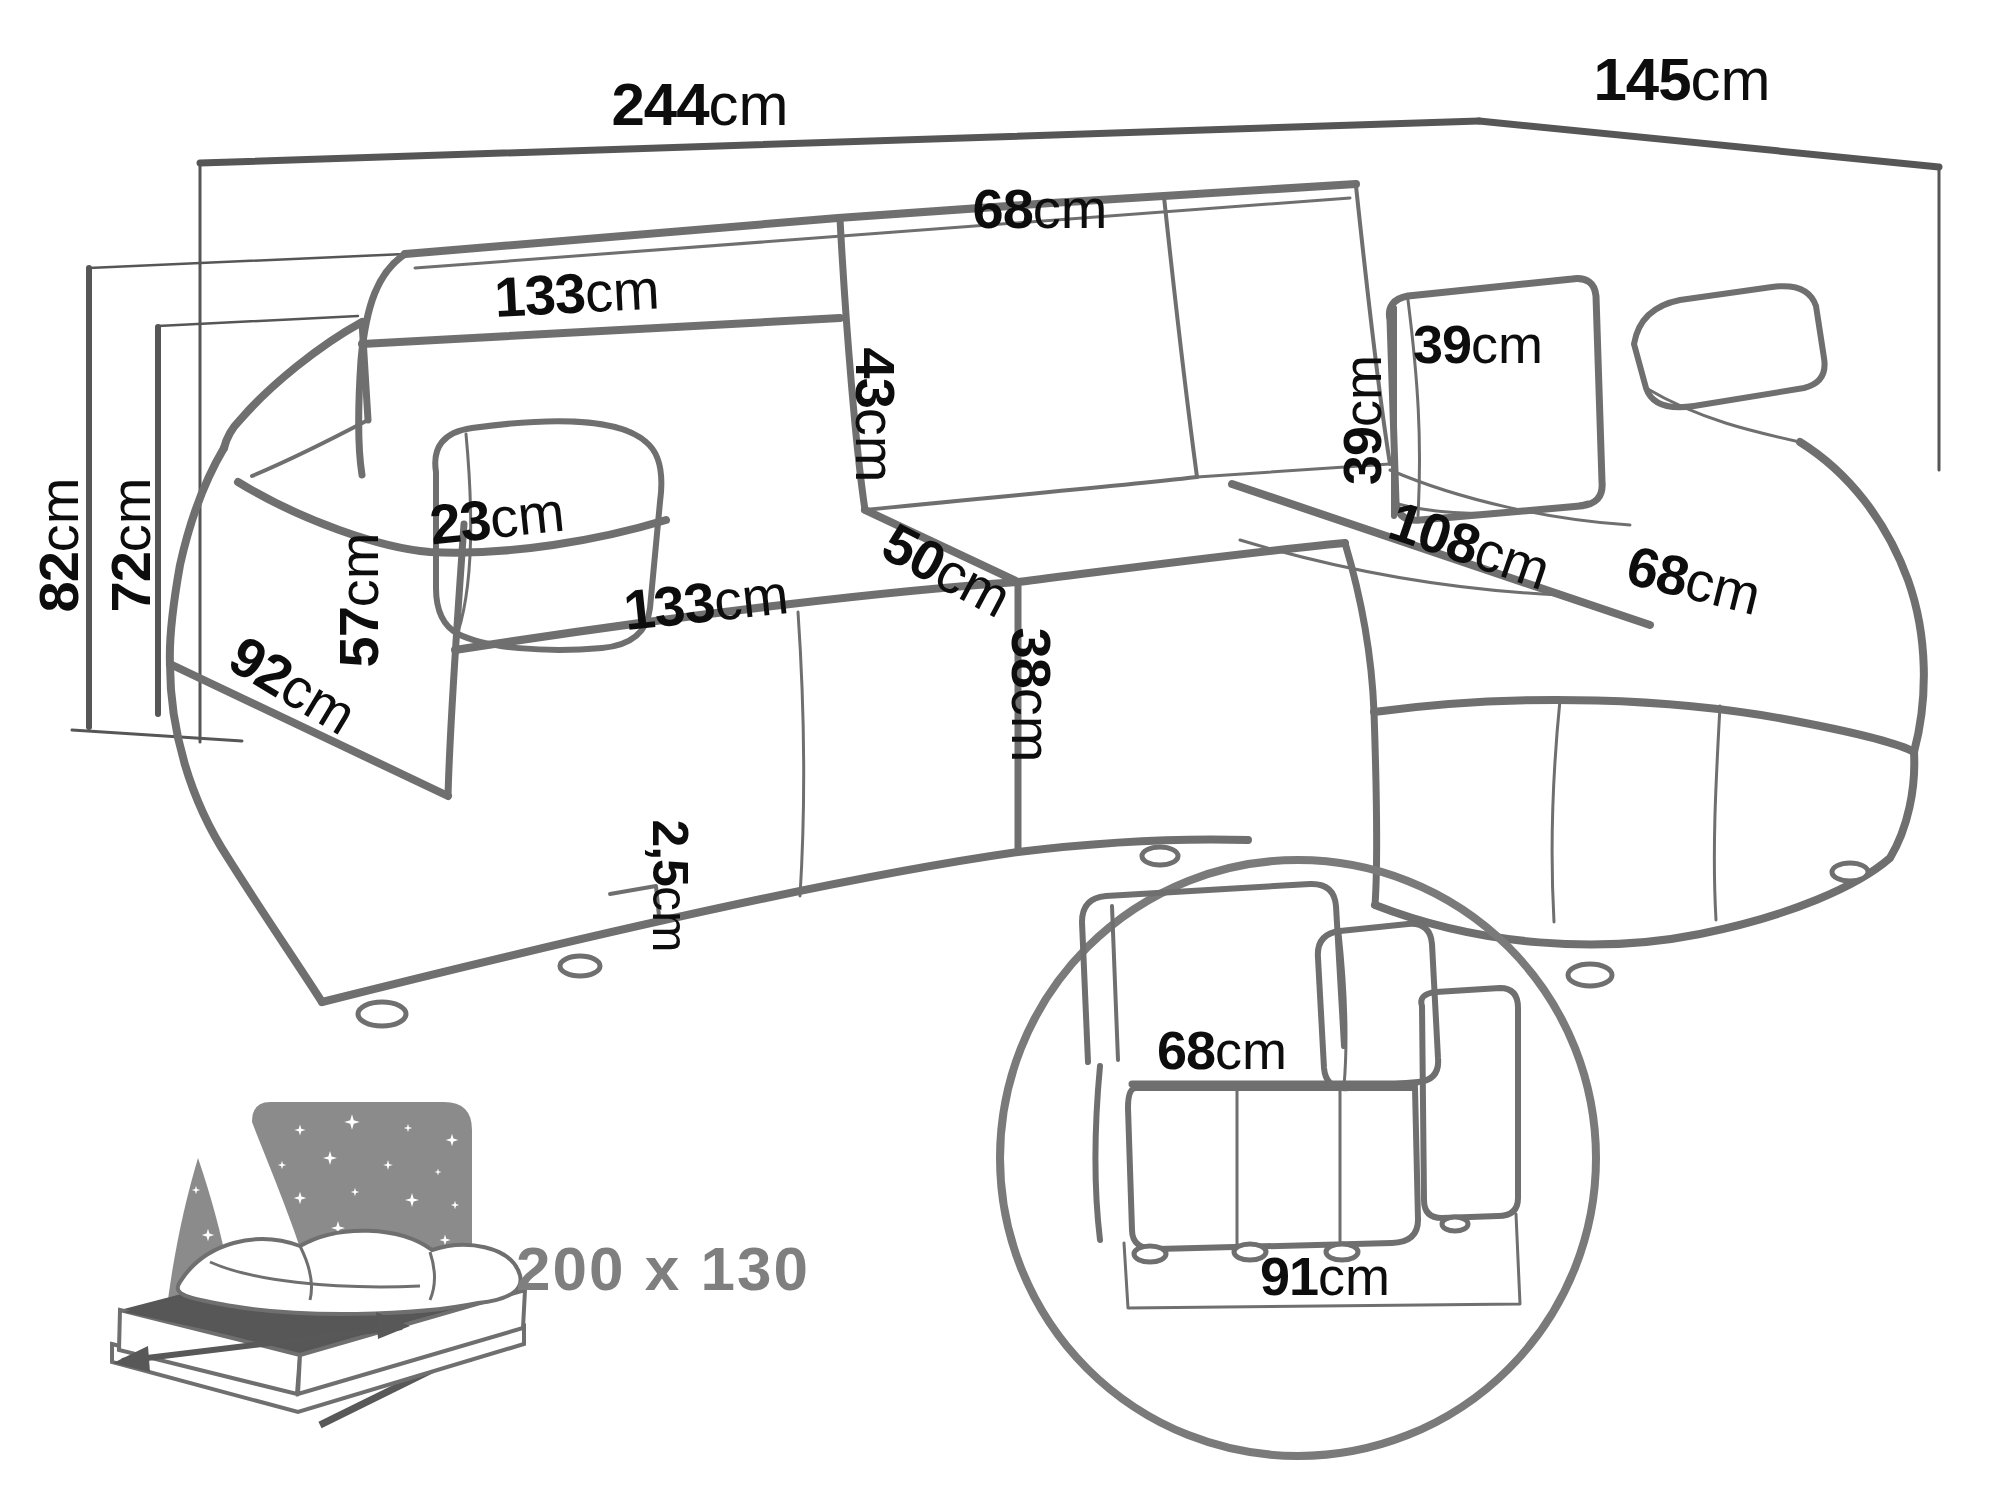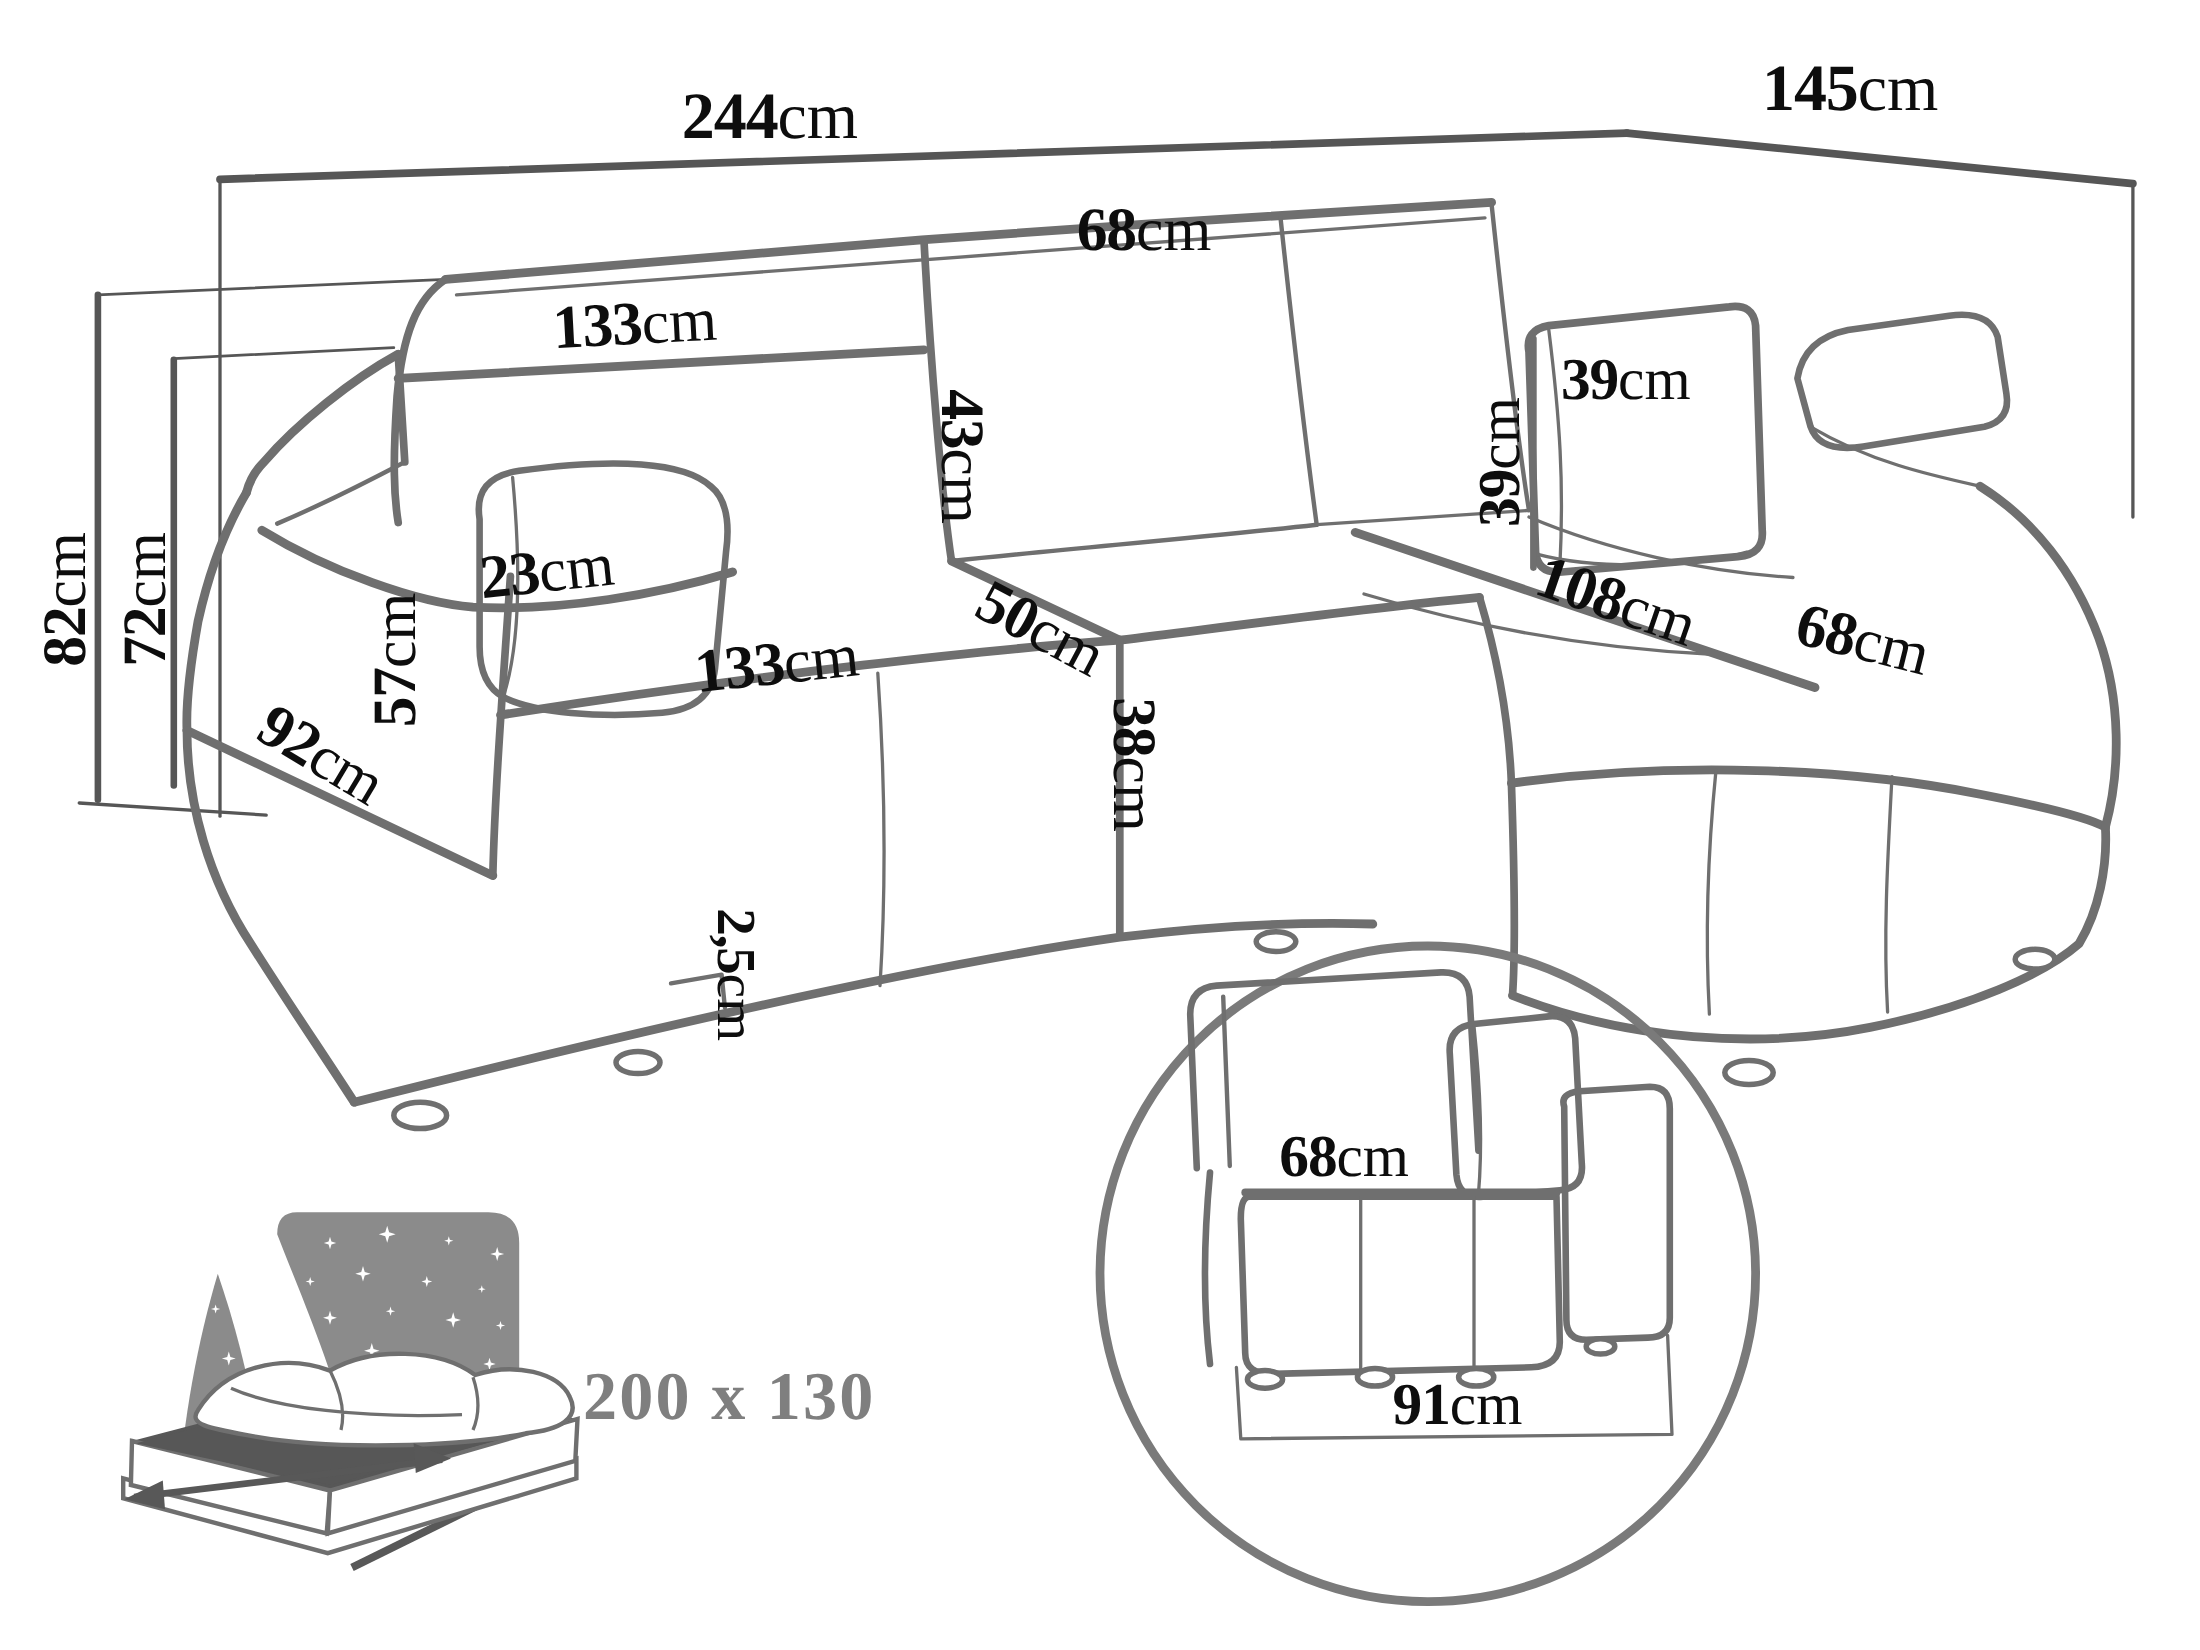--- a/index.html
+++ b/index.html
@@ -1,18 +1,18 @@
 <!DOCTYPE html>
 <html><head>
 <meta charset="utf-8">
 <style>
   html,body{margin:0;padding:0;background:#ffffff;}
   .stage{
     position:relative;width:2000px;height:1500px;background:#ffffff;overflow:hidden;
-    font-family:Liberation Serif, serif;
+    font-family:Liberation Sans, sans-serif;
     text-align:center;
   }
   svg{position:absolute;left:0;top:0;}
   text.dim{fill:#0d0d0d;}
   text.dim .num{font-weight:700;letter-spacing:-1px;}
   text.dim .unit{font-weight:400;letter-spacing:0px;}
   text.bedlabel{fill:#7f7f7f;font-weight:700;letter-spacing:2px;}
   .ln{fill:none;stroke:#6f6f6f;stroke-linecap:round;stroke-linejoin:round;}
   .frame{fill:none;stroke:#565656;stroke-linecap:round;stroke-linejoin:round;}
   .leg{fill:#ffffff;stroke:#6f6f6f;stroke-width:5;}

